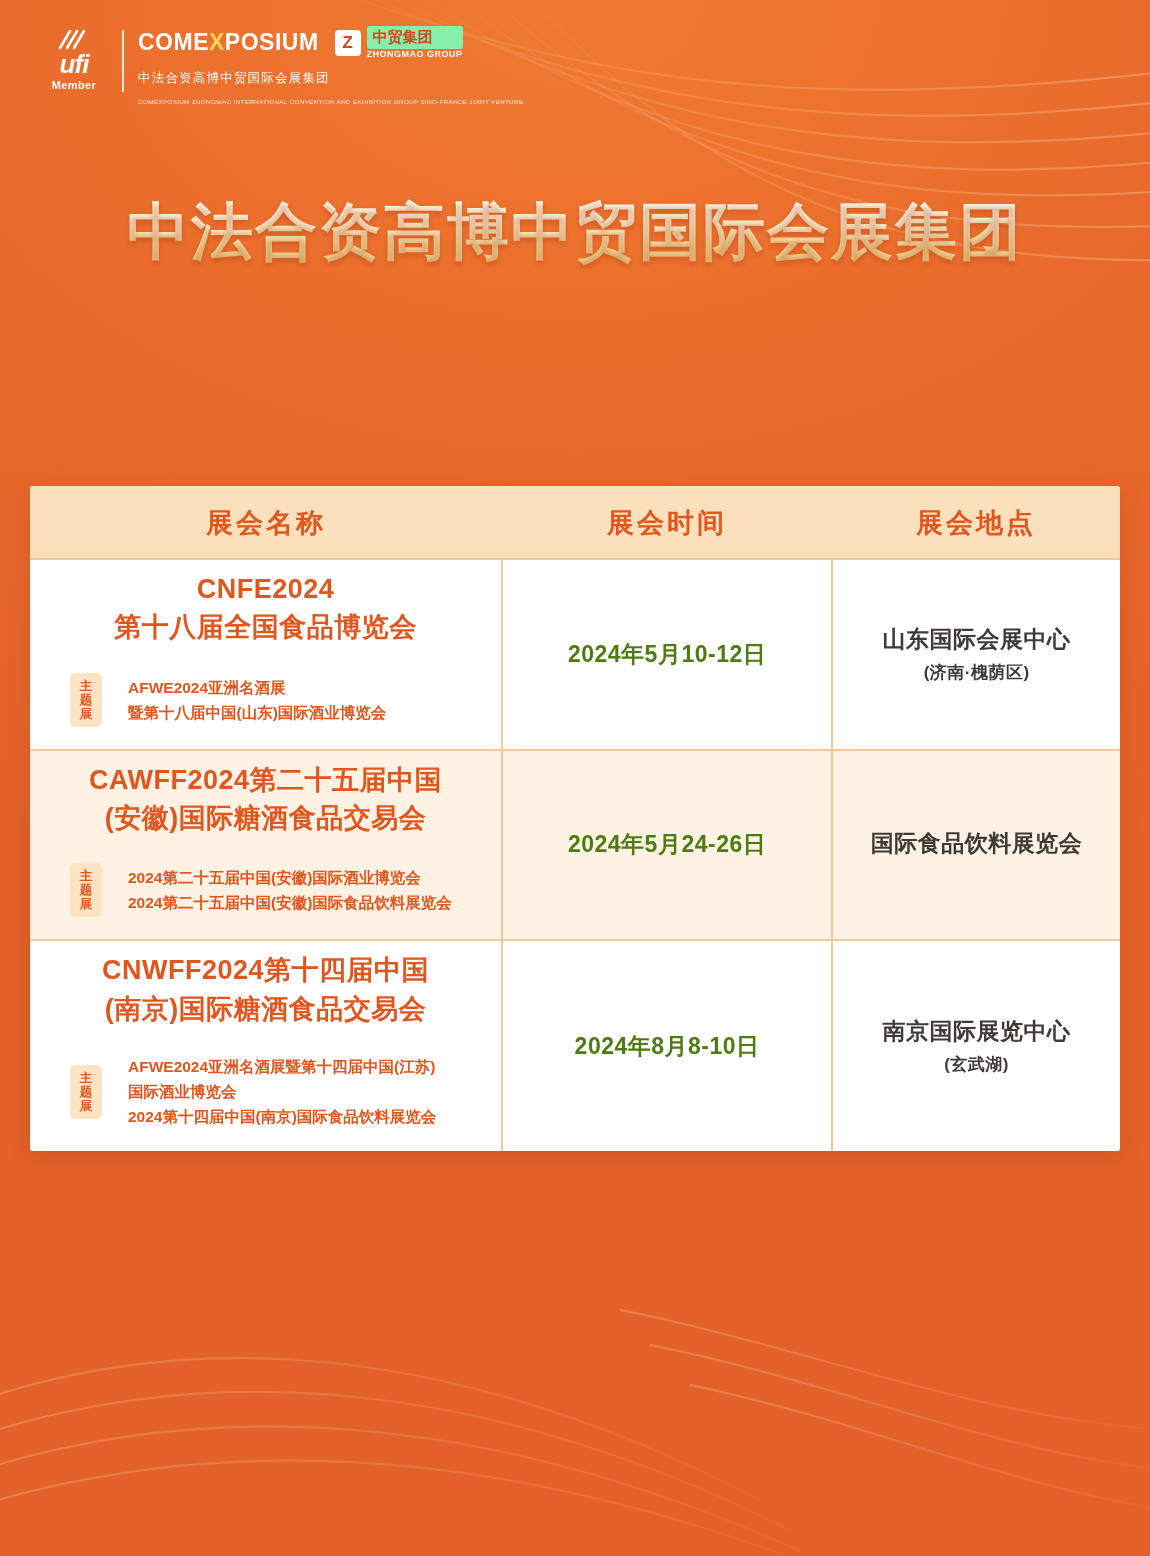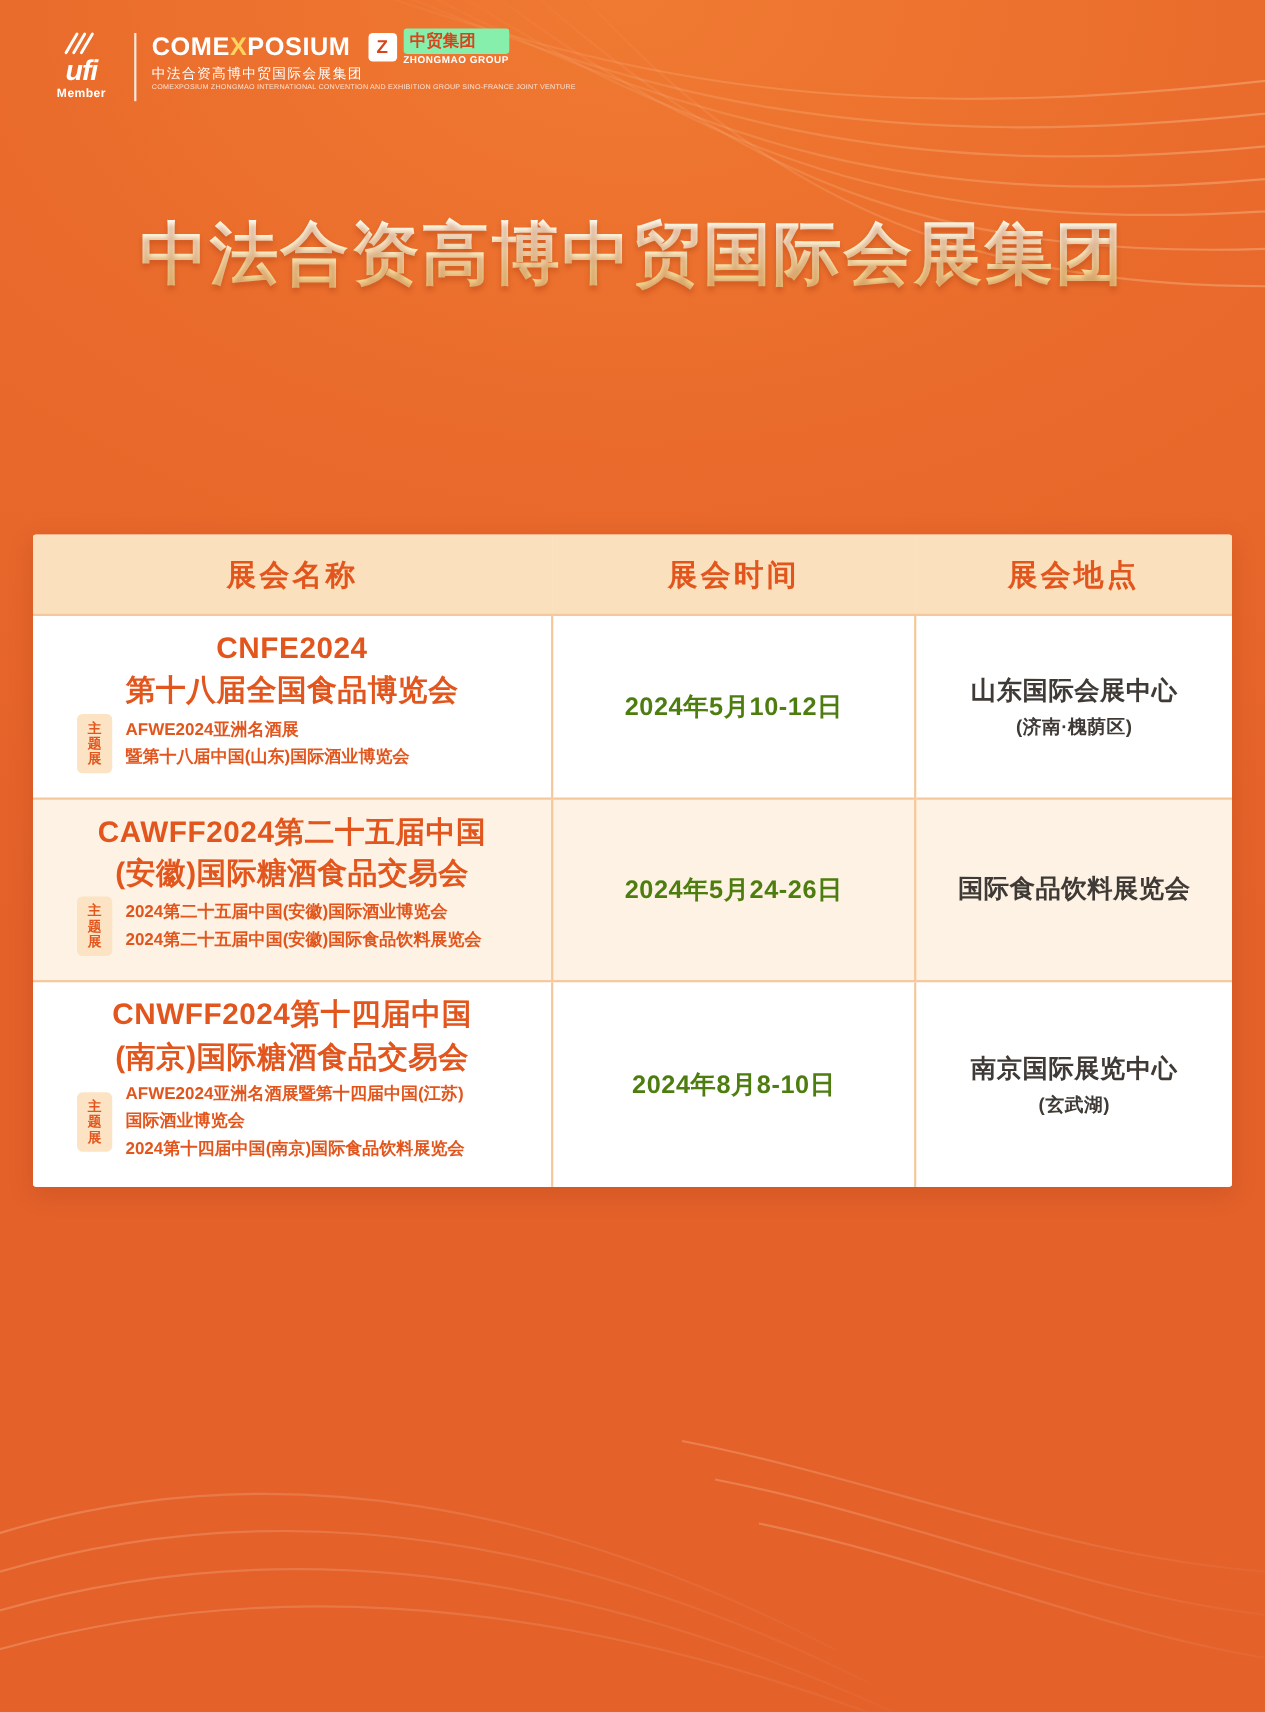--- a/index.html
+++ b/index.html
@@ -65,21 +65,21 @@
   }
   .divider-v {
     width: 2px;
     height: 62px;
     background: rgba(255,255,255,.85);
     margin-top: 4px;
   }
   .logos-right {
     display: flex;
     flex-direction: column;
-    gap: 0;
+    gap: 11px;
   }
   .logos-row {
     display: flex;
     align-items: center;
     gap: 16px;
   }
   .comex {
     color: #ffffff;
     font-size: 23px;
     font-weight: bold;
@@ -215,22 +215,22 @@
     font-weight: bold;
     font-size: 27px;
     line-height: 1.42;
     letter-spacing: .5px;
   }
   .ev-title .ln { display: block; }
 
   .theme-block {
     display: flex;
     align-items: center;
-    gap: 12px;
-    margin-top: 2px;
+    gap: 26px;
+    margin-top: 26px;
     padding-left: 22px;
   }
   .theme-tag {
     flex: 0 0 auto;
     width: 24px;
     background: #fbe3c4;
     color: #e2561e;
     font-size: 12.5px;
     font-weight: bold;
     line-height: 1.12;

